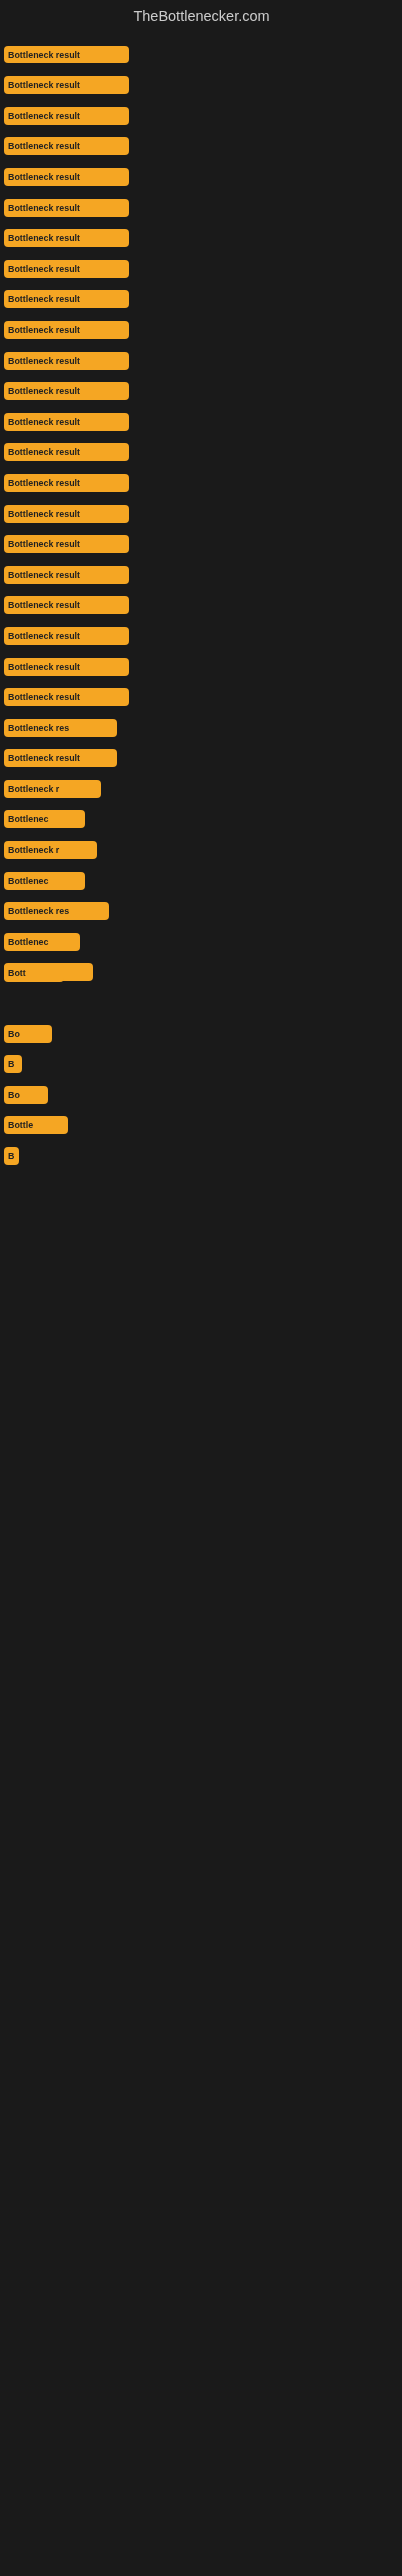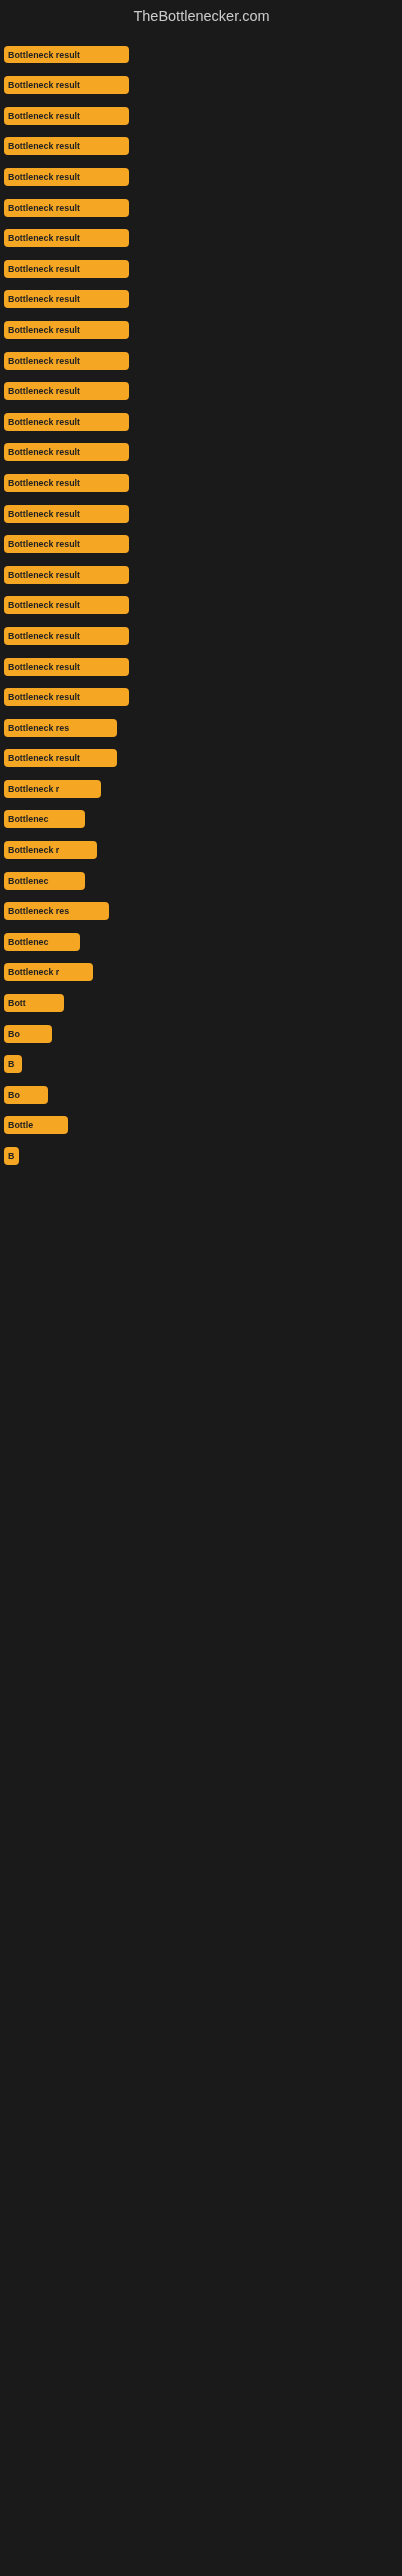--- a/index.html
+++ b/index.html
@@ -138,21 +138,21 @@
     </div>
     <div class="bar-item" style="top: 874px;">
       <div class="bar" style="width: 105px;">Bottleneck res</div>
     </div>
     <div class="bar-item" style="top: 905px;">
       <div class="bar" style="width: 76px;">Bottlenec</div>
     </div>
     <div class="bar-item" style="top: 935px;">
       <div class="bar" style="width: 89px;">Bottleneck r</div>
     </div>
-    <div class="bar-item" style="top: 966px;">
+    <div class="bar-item" style="top: 936px;">
       <div class="bar" style="width: 60px;">Bott</div>
     </div>
     <div class="bar-item" style="top: 997px;">
       <div class="bar" style="width: 48px;">Bo</div>
     </div>
     <div class="bar-item" style="top: 1027px;">
       <div class="bar" style="width: 17.7px;">B</div>
     </div>
     <div class="bar-item" style="top: 1058px;">
       <div class="bar" style="width: 44px;">Bo</div>

